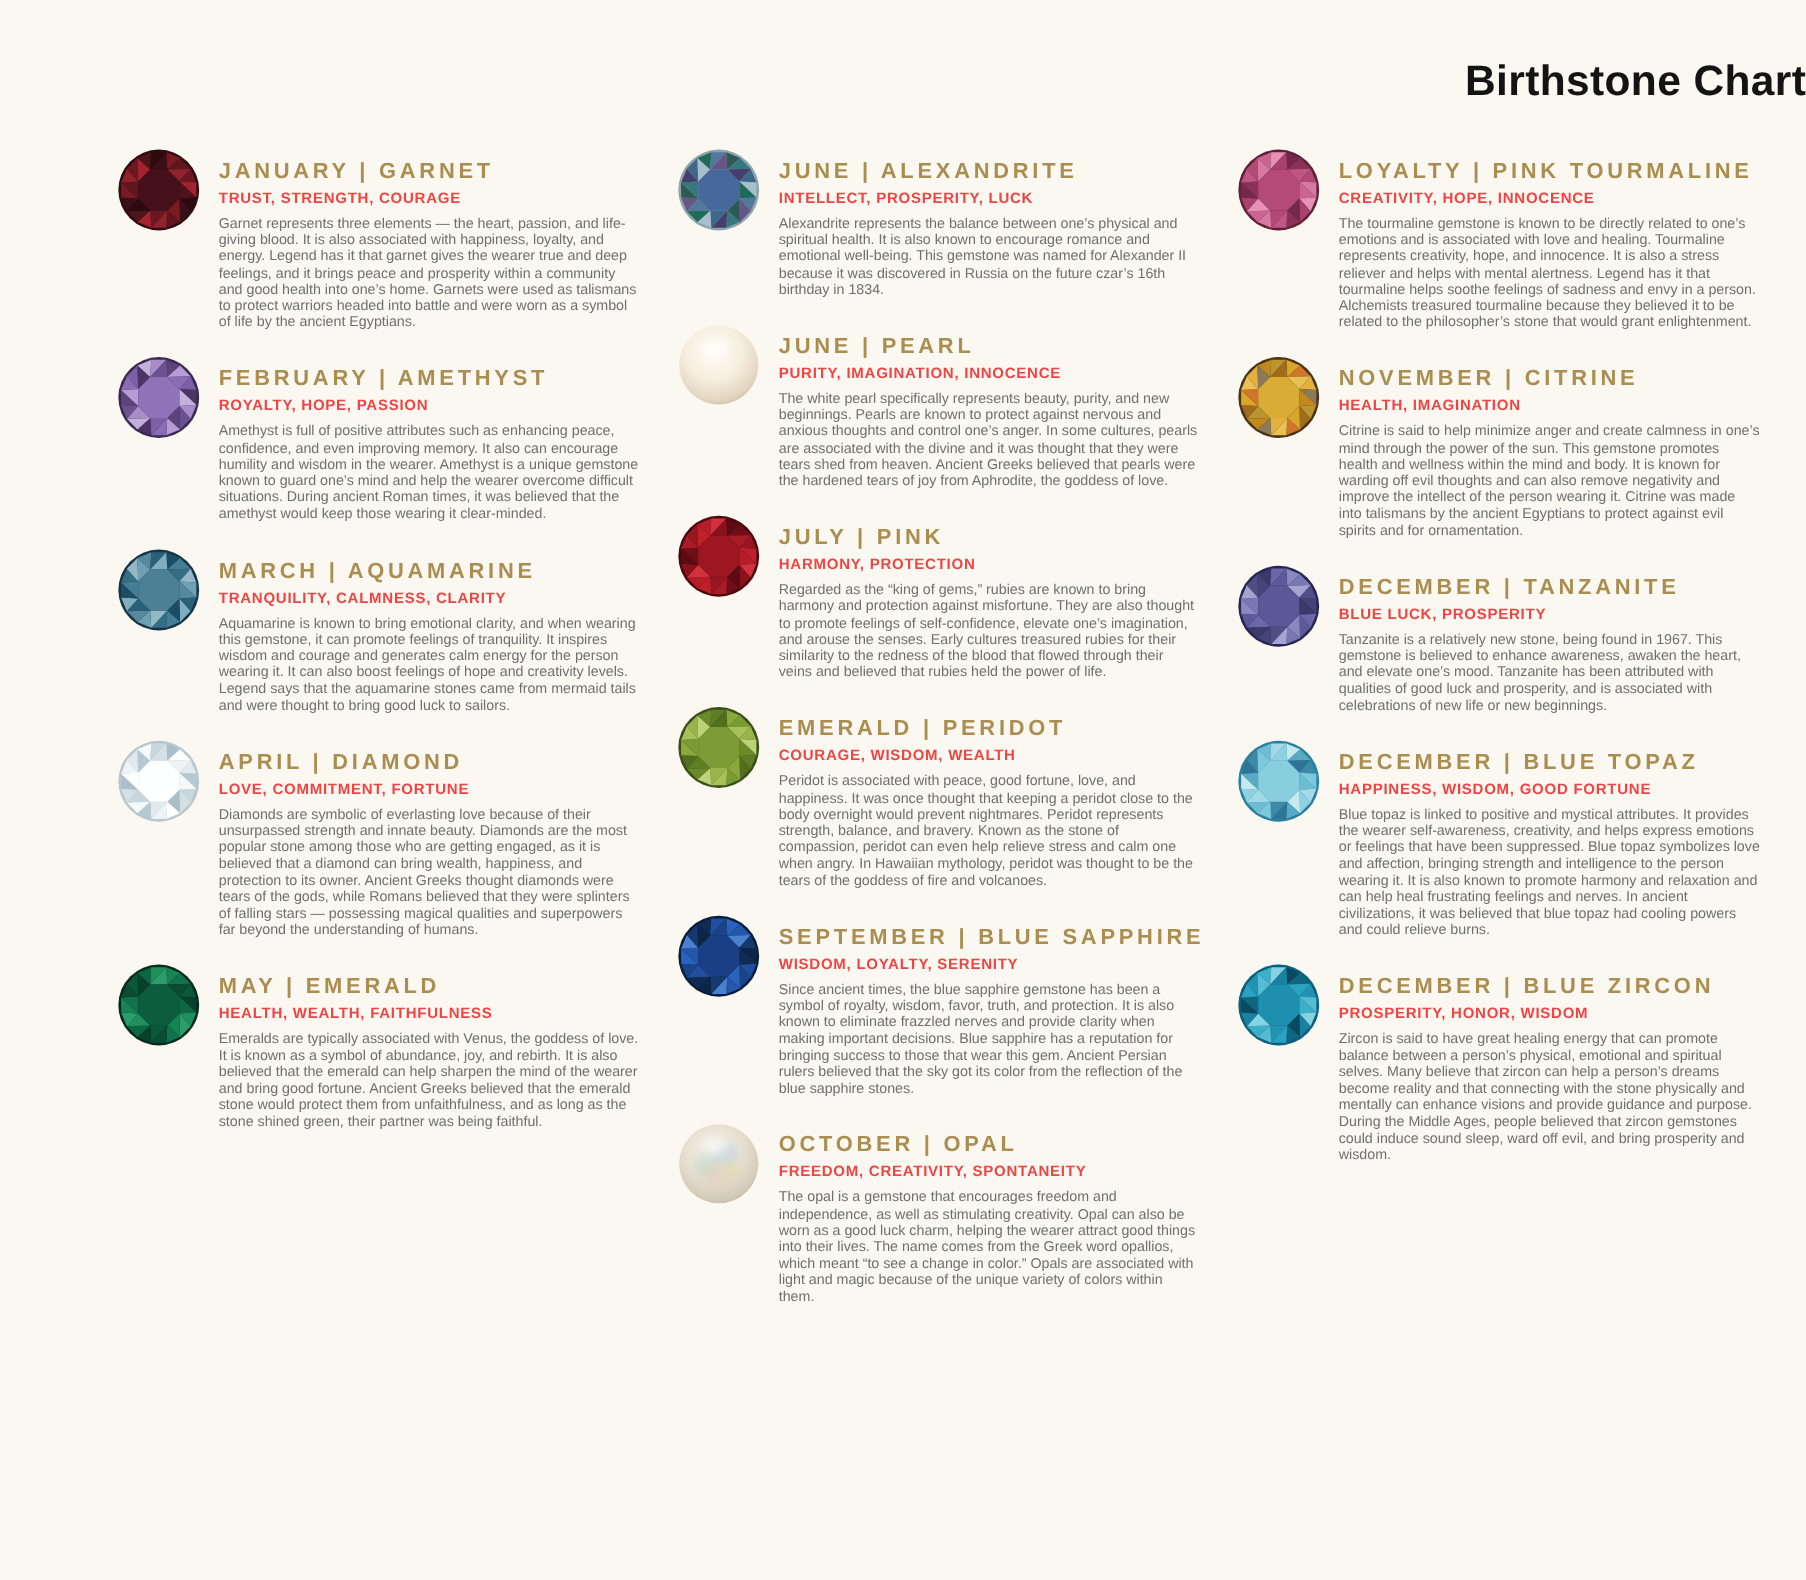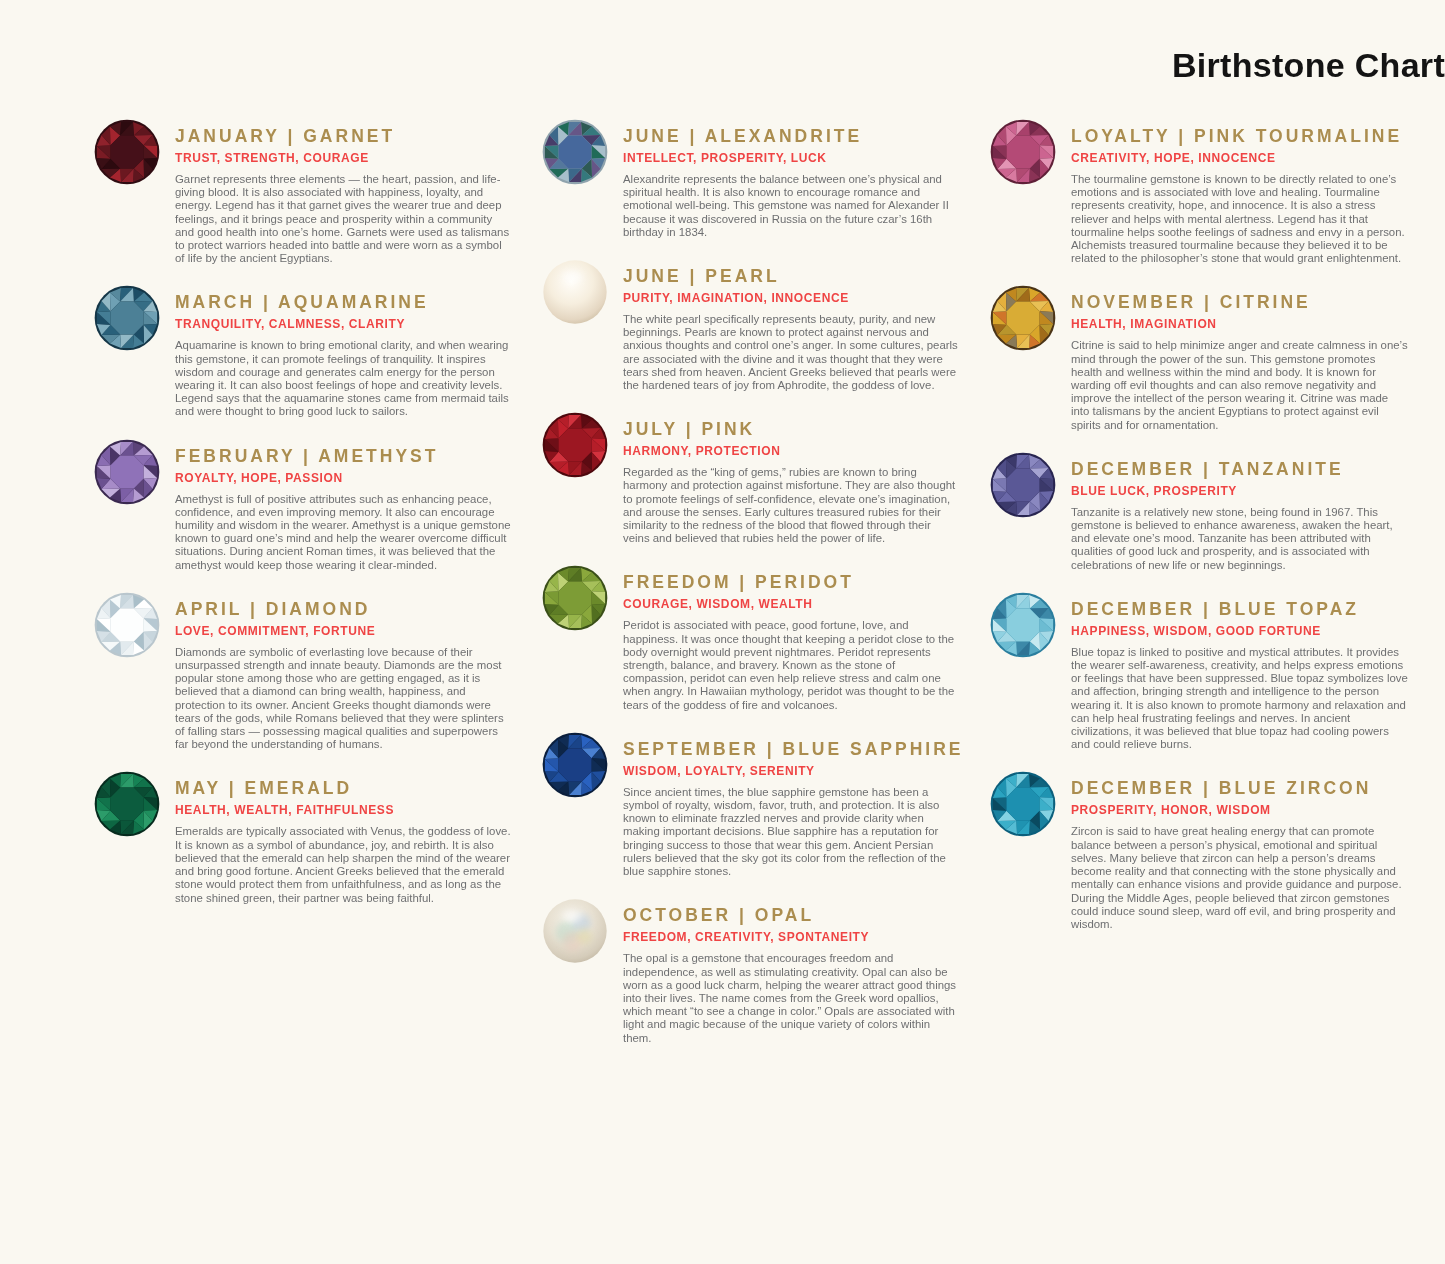--- a/index.html
+++ b/index.html
@@ -103,20 +103,58 @@
     <div class="content">
       <h2 class="heading">JANUARY | GARNET</h2>
       <div class="traits">TRUST, STRENGTH, COURAGE</div>
       <p class="desc">Garnet represents three elements — the heart, passion, and life-giving blood. It is also associated with happiness, loyalty, and energy. Legend has it that garnet gives the wearer true and deep feelings, and it brings peace and prosperity within a community and good health into one’s home. Garnets were used as talismans to protect warriors headed into battle and were worn as a symbol of life by the ancient Egyptians.</p>
     </div>
   </div>
 
   <div class="entry">
     <div class="gem">
           <svg viewBox="0 0 100 100">
+            <circle cx="50" cy="50" r="49" fill="#3a2950"></circle>
+            <polygon points="60.33,25.06 59.07,4.39 75.83,11.34" fill="#5c4379"></polygon>
+            <polygon points="60.33,25.06 75.83,11.34 88.66,24.17" fill="#b59cd2"></polygon>
+            <polygon points="60.33,25.06 88.66,24.17 74.94,39.67" fill="#8a6db2"></polygon>
+            <polygon points="74.94,39.67 88.66,24.17 95.61,40.93" fill="#7c5fa5"></polygon>
+            <polygon points="74.94,39.67 95.61,40.93 95.61,59.07" fill="#4a3566"></polygon>
+            <polygon points="74.94,39.67 95.61,59.07 74.94,60.33" fill="#c3b0dc"></polygon>
+            <polygon points="74.94,60.33 95.61,59.07 88.66,75.83" fill="#a78cc8"></polygon>
+            <polygon points="74.94,60.33 88.66,75.83 75.83,88.66" fill="#6b5190"></polygon>
+            <polygon points="74.94,60.33 75.83,88.66 60.33,74.94" fill="#5c4379"></polygon>
+            <polygon points="60.33,74.94 75.83,88.66 59.07,95.61" fill="#b59cd2"></polygon>
+            <polygon points="60.33,74.94 59.07,95.61 40.93,95.61" fill="#8a6db2"></polygon>
+            <polygon points="60.33,74.94 40.93,95.61 39.67,74.94" fill="#7c5fa5"></polygon>
+            <polygon points="39.67,74.94 40.93,95.61 24.17,88.66" fill="#4a3566"></polygon>
+            <polygon points="39.67,74.94 24.17,88.66 11.34,75.83" fill="#c3b0dc"></polygon>
+            <polygon points="39.67,74.94 11.34,75.83 25.06,60.33" fill="#a78cc8"></polygon>
+            <polygon points="25.06,60.33 11.34,75.83 4.39,59.07" fill="#6b5190"></polygon>
+            <polygon points="25.06,60.33 4.39,59.07 4.39,40.93" fill="#5c4379"></polygon>
+            <polygon points="25.06,60.33 4.39,40.93 25.06,39.67" fill="#b59cd2"></polygon>
+            <polygon points="25.06,39.67 4.39,40.93 11.34,24.17" fill="#8a6db2"></polygon>
+            <polygon points="25.06,39.67 11.34,24.17 24.17,11.34" fill="#7c5fa5"></polygon>
+            <polygon points="25.06,39.67 24.17,11.34 39.67,25.06" fill="#4a3566"></polygon>
+            <polygon points="39.67,25.06 24.17,11.34 40.93,4.39" fill="#c3b0dc"></polygon>
+            <polygon points="39.67,25.06 40.93,4.39 59.07,4.39" fill="#a78cc8"></polygon>
+            <polygon points="39.67,25.06 59.07,4.39 60.33,25.06" fill="#6b5190"></polygon>
+            <polygon points="60.33,25.06 74.94,39.67 74.94,60.33 60.33,74.94 39.67,74.94 25.06,60.33 25.06,39.67 39.67,25.06" fill="#8f72b8"></polygon>
+          </svg>
+        </div>
+    <div class="content">
+      <h2 class="heading">FEBRUARY | AMETHYST</h2>
+      <div class="traits">ROYALTY, HOPE, PASSION</div>
+      <p class="desc">Amethyst is full of positive attributes such as enhancing peace, confidence, and even improving memory. It also can encourage humility and wisdom in the wearer. Amethyst is a unique gemstone known to guard one’s mind and help the wearer overcome difficult situations. During ancient Roman times, it was believed that the amethyst would keep those wearing it clear-minded.</p>
+    </div>
+  </div>
+
+  <div class="entry">
+    <div class="gem">
+          <svg viewBox="0 0 100 100">
             <circle cx="50" cy="50" r="49" fill="#143647"></circle>
             <polygon points="60.33,25.06 59.07,4.39 75.83,11.34" fill="#1d4d66"></polygon>
             <polygon points="60.33,25.06 75.83,11.34 88.66,24.17" fill="#447d95"></polygon>
             <polygon points="60.33,25.06 88.66,24.17 74.94,39.67" fill="#356d85"></polygon>
             <polygon points="74.94,39.67 88.66,24.17 95.61,40.93" fill="#93b9c6"></polygon>
             <polygon points="74.94,39.67 95.61,40.93 95.61,59.07" fill="#6fa0b4"></polygon>
             <polygon points="74.94,39.67 95.61,59.07 74.94,60.33" fill="#57899d"></polygon>
             <polygon points="74.94,60.33 95.61,59.07 88.66,75.83" fill="#29607a"></polygon>
             <polygon points="74.94,60.33 88.66,75.83 75.83,88.66" fill="#81aebf"></polygon>
             <polygon points="74.94,60.33 75.83,88.66 60.33,74.94" fill="#1d4d66"></polygon>
@@ -141,58 +179,20 @@
     <div class="content">
       <h2 class="heading">MARCH | AQUAMARINE</h2>
       <div class="traits">TRANQUILITY, CALMNESS, CLARITY</div>
       <p class="desc">Aquamarine is known to bring emotional clarity, and when wearing this gemstone, it can promote feelings of tranquility. It inspires wisdom and courage and generates calm energy for the person wearing it. It can also boost feelings of hope and creativity levels. Legend says that the aquamarine stones came from mermaid tails and were thought to bring good luck to sailors.</p>
     </div>
   </div>
 
   <div class="entry">
     <div class="gem">
           <svg viewBox="0 0 100 100">
-            <circle cx="50" cy="50" r="49" fill="#3a2950"></circle>
-            <polygon points="60.33,25.06 59.07,4.39 75.83,11.34" fill="#5c4379"></polygon>
-            <polygon points="60.33,25.06 75.83,11.34 88.66,24.17" fill="#b59cd2"></polygon>
-            <polygon points="60.33,25.06 88.66,24.17 74.94,39.67" fill="#8a6db2"></polygon>
-            <polygon points="74.94,39.67 88.66,24.17 95.61,40.93" fill="#7c5fa5"></polygon>
-            <polygon points="74.94,39.67 95.61,40.93 95.61,59.07" fill="#4a3566"></polygon>
-            <polygon points="74.94,39.67 95.61,59.07 74.94,60.33" fill="#c3b0dc"></polygon>
-            <polygon points="74.94,60.33 95.61,59.07 88.66,75.83" fill="#a78cc8"></polygon>
-            <polygon points="74.94,60.33 88.66,75.83 75.83,88.66" fill="#6b5190"></polygon>
-            <polygon points="74.94,60.33 75.83,88.66 60.33,74.94" fill="#5c4379"></polygon>
-            <polygon points="60.33,74.94 75.83,88.66 59.07,95.61" fill="#b59cd2"></polygon>
-            <polygon points="60.33,74.94 59.07,95.61 40.93,95.61" fill="#8a6db2"></polygon>
-            <polygon points="60.33,74.94 40.93,95.61 39.67,74.94" fill="#7c5fa5"></polygon>
-            <polygon points="39.67,74.94 40.93,95.61 24.17,88.66" fill="#4a3566"></polygon>
-            <polygon points="39.67,74.94 24.17,88.66 11.34,75.83" fill="#c3b0dc"></polygon>
-            <polygon points="39.67,74.94 11.34,75.83 25.06,60.33" fill="#a78cc8"></polygon>
-            <polygon points="25.06,60.33 11.34,75.83 4.39,59.07" fill="#6b5190"></polygon>
-            <polygon points="25.06,60.33 4.39,59.07 4.39,40.93" fill="#5c4379"></polygon>
-            <polygon points="25.06,60.33 4.39,40.93 25.06,39.67" fill="#b59cd2"></polygon>
-            <polygon points="25.06,39.67 4.39,40.93 11.34,24.17" fill="#8a6db2"></polygon>
-            <polygon points="25.06,39.67 11.34,24.17 24.17,11.34" fill="#7c5fa5"></polygon>
-            <polygon points="25.06,39.67 24.17,11.34 39.67,25.06" fill="#4a3566"></polygon>
-            <polygon points="39.67,25.06 24.17,11.34 40.93,4.39" fill="#c3b0dc"></polygon>
-            <polygon points="39.67,25.06 40.93,4.39 59.07,4.39" fill="#a78cc8"></polygon>
-            <polygon points="39.67,25.06 59.07,4.39 60.33,25.06" fill="#6b5190"></polygon>
-            <polygon points="60.33,25.06 74.94,39.67 74.94,60.33 60.33,74.94 39.67,74.94 25.06,60.33 25.06,39.67 39.67,25.06" fill="#8f72b8"></polygon>
-          </svg>
-        </div>
-    <div class="content">
-      <h2 class="heading">FEBRUARY | AMETHYST</h2>
-      <div class="traits">ROYALTY, HOPE, PASSION</div>
-      <p class="desc">Amethyst is full of positive attributes such as enhancing peace, confidence, and even improving memory. It also can encourage humility and wisdom in the wearer. Amethyst is a unique gemstone known to guard one’s mind and help the wearer overcome difficult situations. During ancient Roman times, it was believed that the amethyst would keep those wearing it clear-minded.</p>
-    </div>
-  </div>
-
-  <div class="entry">
-    <div class="gem">
-          <svg viewBox="0 0 100 100">
             <circle cx="50" cy="50" r="49" fill="#b9c6cd"></circle>
             <polygon points="60.33,25.06 59.07,4.39 75.83,11.34" fill="#aabfc9"></polygon>
             <polygon points="60.33,25.06 75.83,11.34 88.66,24.17" fill="#ffffff"></polygon>
             <polygon points="60.33,25.06 88.66,24.17 74.94,39.67" fill="#eef3f5"></polygon>
             <polygon points="74.94,39.67 88.66,24.17 95.61,40.93" fill="#e2eaee"></polygon>
             <polygon points="74.94,39.67 95.61,40.93 95.61,59.07" fill="#b6c8d2"></polygon>
             <polygon points="74.94,39.67 95.61,59.07 74.94,60.33" fill="#f5f9fa"></polygon>
             <polygon points="74.94,60.33 95.61,59.07 88.66,75.83" fill="#c8d6dd"></polygon>
             <polygon points="74.94,60.33 88.66,75.83 75.83,88.66" fill="#d5e0e6"></polygon>
             <polygon points="74.94,60.33 75.83,88.66 60.33,74.94" fill="#aabfc9"></polygon>
@@ -386,21 +386,21 @@
             <polygon points="25.06,39.67 4.39,40.93 11.34,24.17" fill="#a6c05a"></polygon>
             <polygon points="25.06,39.67 11.34,24.17 24.17,11.34" fill="#97b54a"></polygon>
             <polygon points="25.06,39.67 24.17,11.34 39.67,25.06" fill="#bed276"></polygon>
             <polygon points="39.67,25.06 24.17,11.34 40.93,4.39" fill="#6b8a2a"></polygon>
             <polygon points="39.67,25.06 40.93,4.39 59.07,4.39" fill="#5e7d25"></polygon>
             <polygon points="39.67,25.06 59.07,4.39 60.33,25.06" fill="#526f20"></polygon>
             <polygon points="60.33,25.06 74.94,39.67 74.94,60.33 60.33,74.94 39.67,74.94 25.06,60.33 25.06,39.67 39.67,25.06" fill="#7d9c36"></polygon>
           </svg>
         </div>
     <div class="content">
-      <h2 class="heading">FREEDOM | PERIDOT</h2>
+      <h2 class="heading">EMERALD | PERIDOT</h2>
       <div class="traits">COURAGE, WISDOM, WEALTH</div>
       <p class="desc">Peridot is associated with peace, good fortune, love, and happiness. It was once thought that keeping a peridot close to the body overnight would prevent nightmares. Peridot represents strength, balance, and bravery. Known as the stone of compassion, peridot can even help relieve stress and calm one when angry. In Hawaiian mythology, peridot was thought to be the tears of the goddess of fire and volcanoes.</p>
     </div>
   </div>
 
   <div class="entry">
     <div class="gem">
           <svg viewBox="0 0 100 100">
             <circle cx="50" cy="50" r="49" fill="#0a1e3c"></circle>
             <polygon points="60.33,25.06 59.07,4.39 75.83,11.34" fill="#2a62c0"></polygon>

